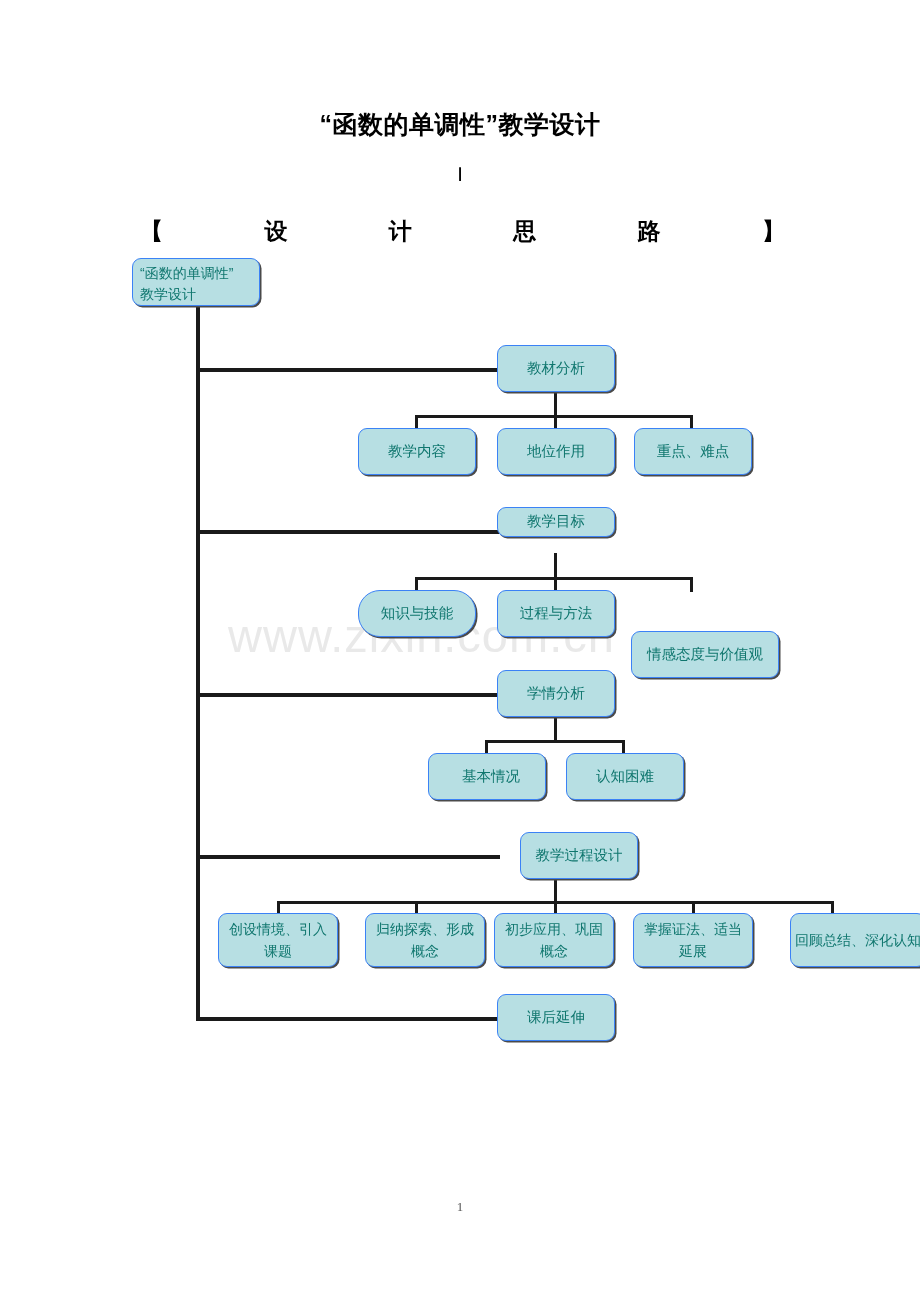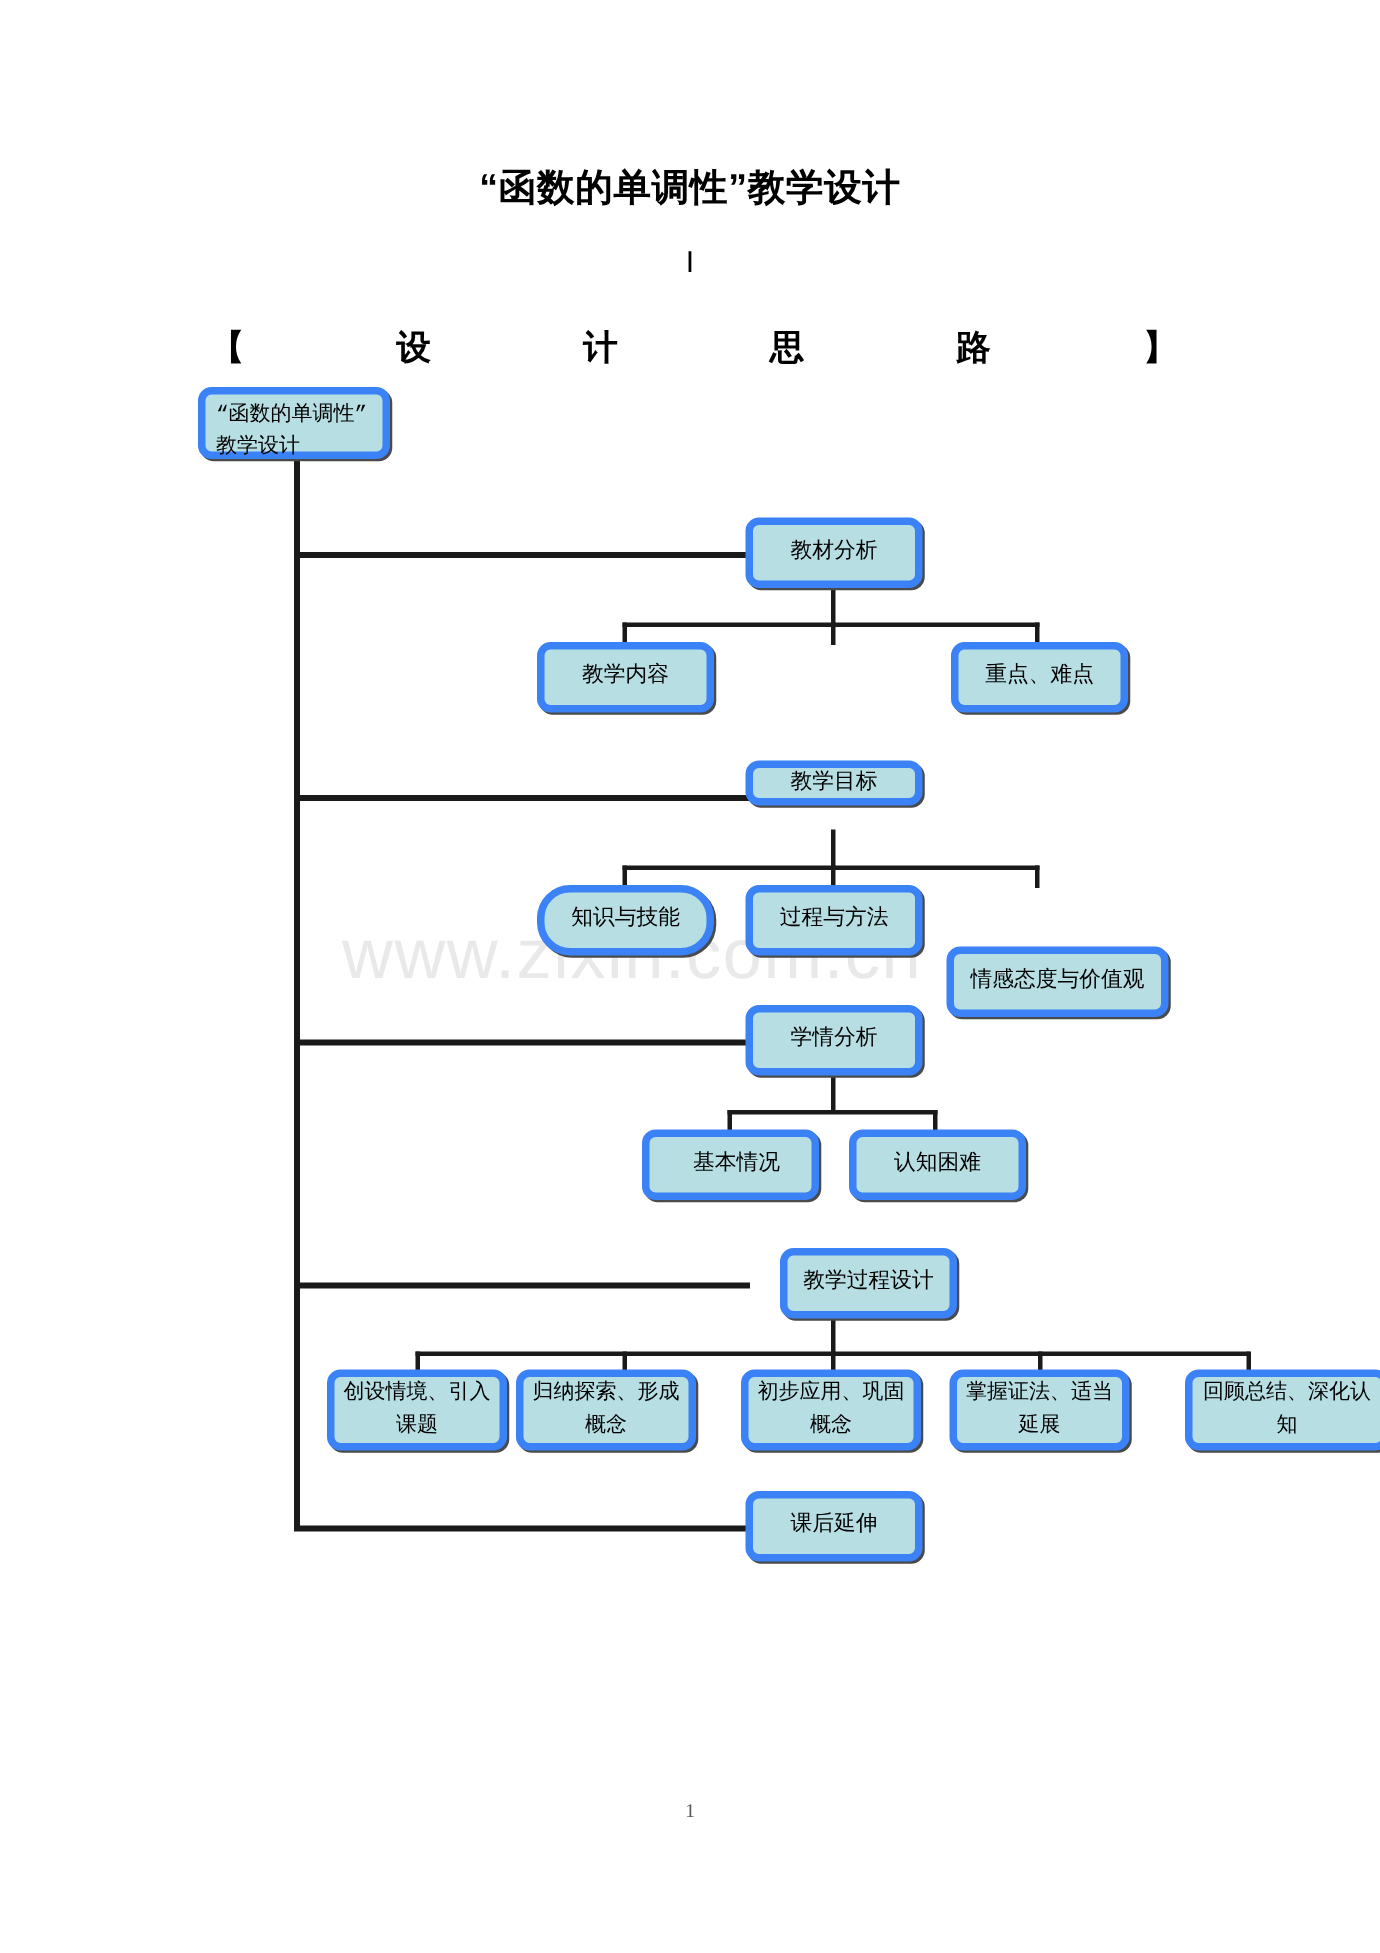--- a/index.html
+++ b/index.html
@@ -73,31 +73,31 @@
   }
   .line.v { width: 4px; }
   .line.h { height: 4px; }
   .line.thin-v { width: 3px; }
   .line.thin-h { height: 3px; }
 
   
   .node {
     position: absolute;
     background: #b7dfe3;
-    border: 5px solid #3b82f6;
+    border: 1px solid #3b82f6;
     border-radius: 9px;
     box-shadow: 1.5px 1.5px 0 0 #4a4a4a;
     display: flex;
     align-items: center;
     justify-content: center;
     text-align: center;
-    font-family: Liberation Mono, monospace;
+    font-family: Liberation Sans, sans-serif;
     font-size: 14.5px;
     line-height: 1.45;
-    color: #000000;
+    color: #0f766e;
     z-index: 3;
     padding: 0 4px;
   }
   .node.root {
     align-items: flex-start;
     justify-content: flex-start;
     text-align: left;
     padding: 4px 7px;
     font-size: 14px;
     line-height: 1.5;
@@ -151,20 +151,23 @@
 
   <div class="line thin-h" style="left:415px; top:415px; width:278px;"></div>
 
   <div class="line thin-v" style="left:415px; top:415px; height:15px;"></div>
   <div class="line thin-v" style="left:554px; top:415px; height:15px;"></div>
   <div class="line thin-v" style="left:690px; top:415px; height:15px;"></div>
 
   <div class="node" style="left:358px; top:428px; width:118px; height:47px;">
     <span>教学内容</span>
   </div>
+  <div class="node" style="left:497px; top:428px; width:118px; height:47px;">
+    <span>地位作用</span>
+  </div>
   <div class="node" style="left:634px; top:428px; width:118px; height:47px;">
     <span>重点、难点</span>
   </div>
 
   <div class="line h" style="left:196px; top:530px; width:304px;"></div>
   <div class="node" style="left:497px; top:507px; width:118px; height:30px;">
     <span>教学目标</span>
   </div>
   <div class="line thin-v" style="left:554px; top:553px; height:26px;"></div>
   <div class="line thin-h" style="left:415px; top:577px; width:278px;"></div>
@@ -204,21 +207,21 @@
   <div class="line thin-h" style="left:277px; top:901px; width:556px;"></div>
   <div class="line thin-v" style="left:277px; top:901px; height:14px;"></div>
   <div class="line thin-v" style="left:415px; top:901px; height:14px;"></div>
   <div class="line thin-v" style="left:554px; top:901px; height:14px;"></div>
   <div class="line thin-v" style="left:692px; top:901px; height:14px;"></div>
   <div class="line thin-v" style="left:831px; top:901px; height:14px;"></div>
 
   <div class="node tall" style="left:218px; top:913px; width:120px; height:54px;">
     <span>创设情境、引入课题</span>
   </div>
-  <div class="node tall" style="left:344px; top:913px; width:120px; height:54px;">
+  <div class="node tall" style="left:365px; top:913px; width:120px; height:54px;">
     <span>归纳探索、形成概念</span>
   </div>
   <div class="node tall" style="left:494px; top:913px; width:120px; height:54px;">
     <span>初步应用、巩固概念</span>
   </div>
   <div class="node tall" style="left:633px; top:913px; width:120px; height:54px;">
     <span>掌握证法、适当延展</span>
   </div>
   <div class="node tall" style="left:771px; top:913px; width:136px; height:54px;margin-left:19px;">
     <span>回顾总结、深化认知</span>

